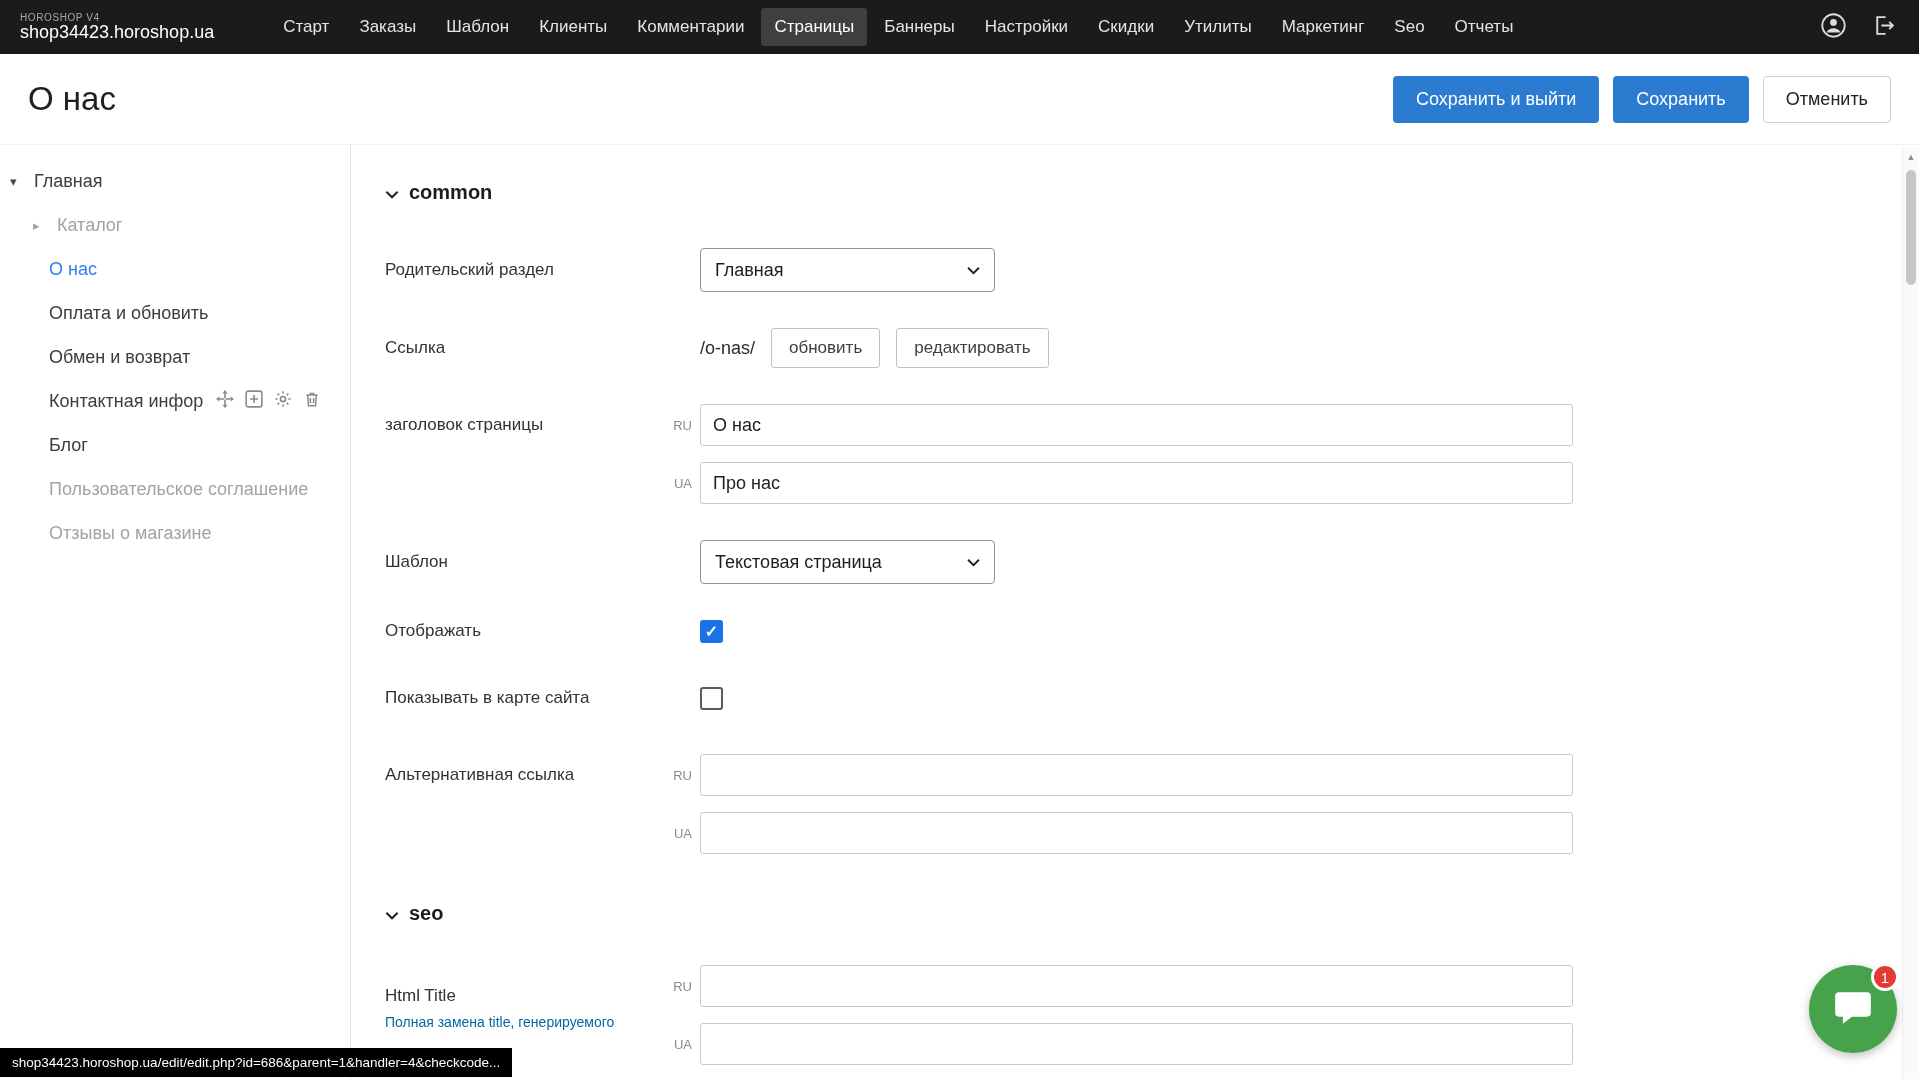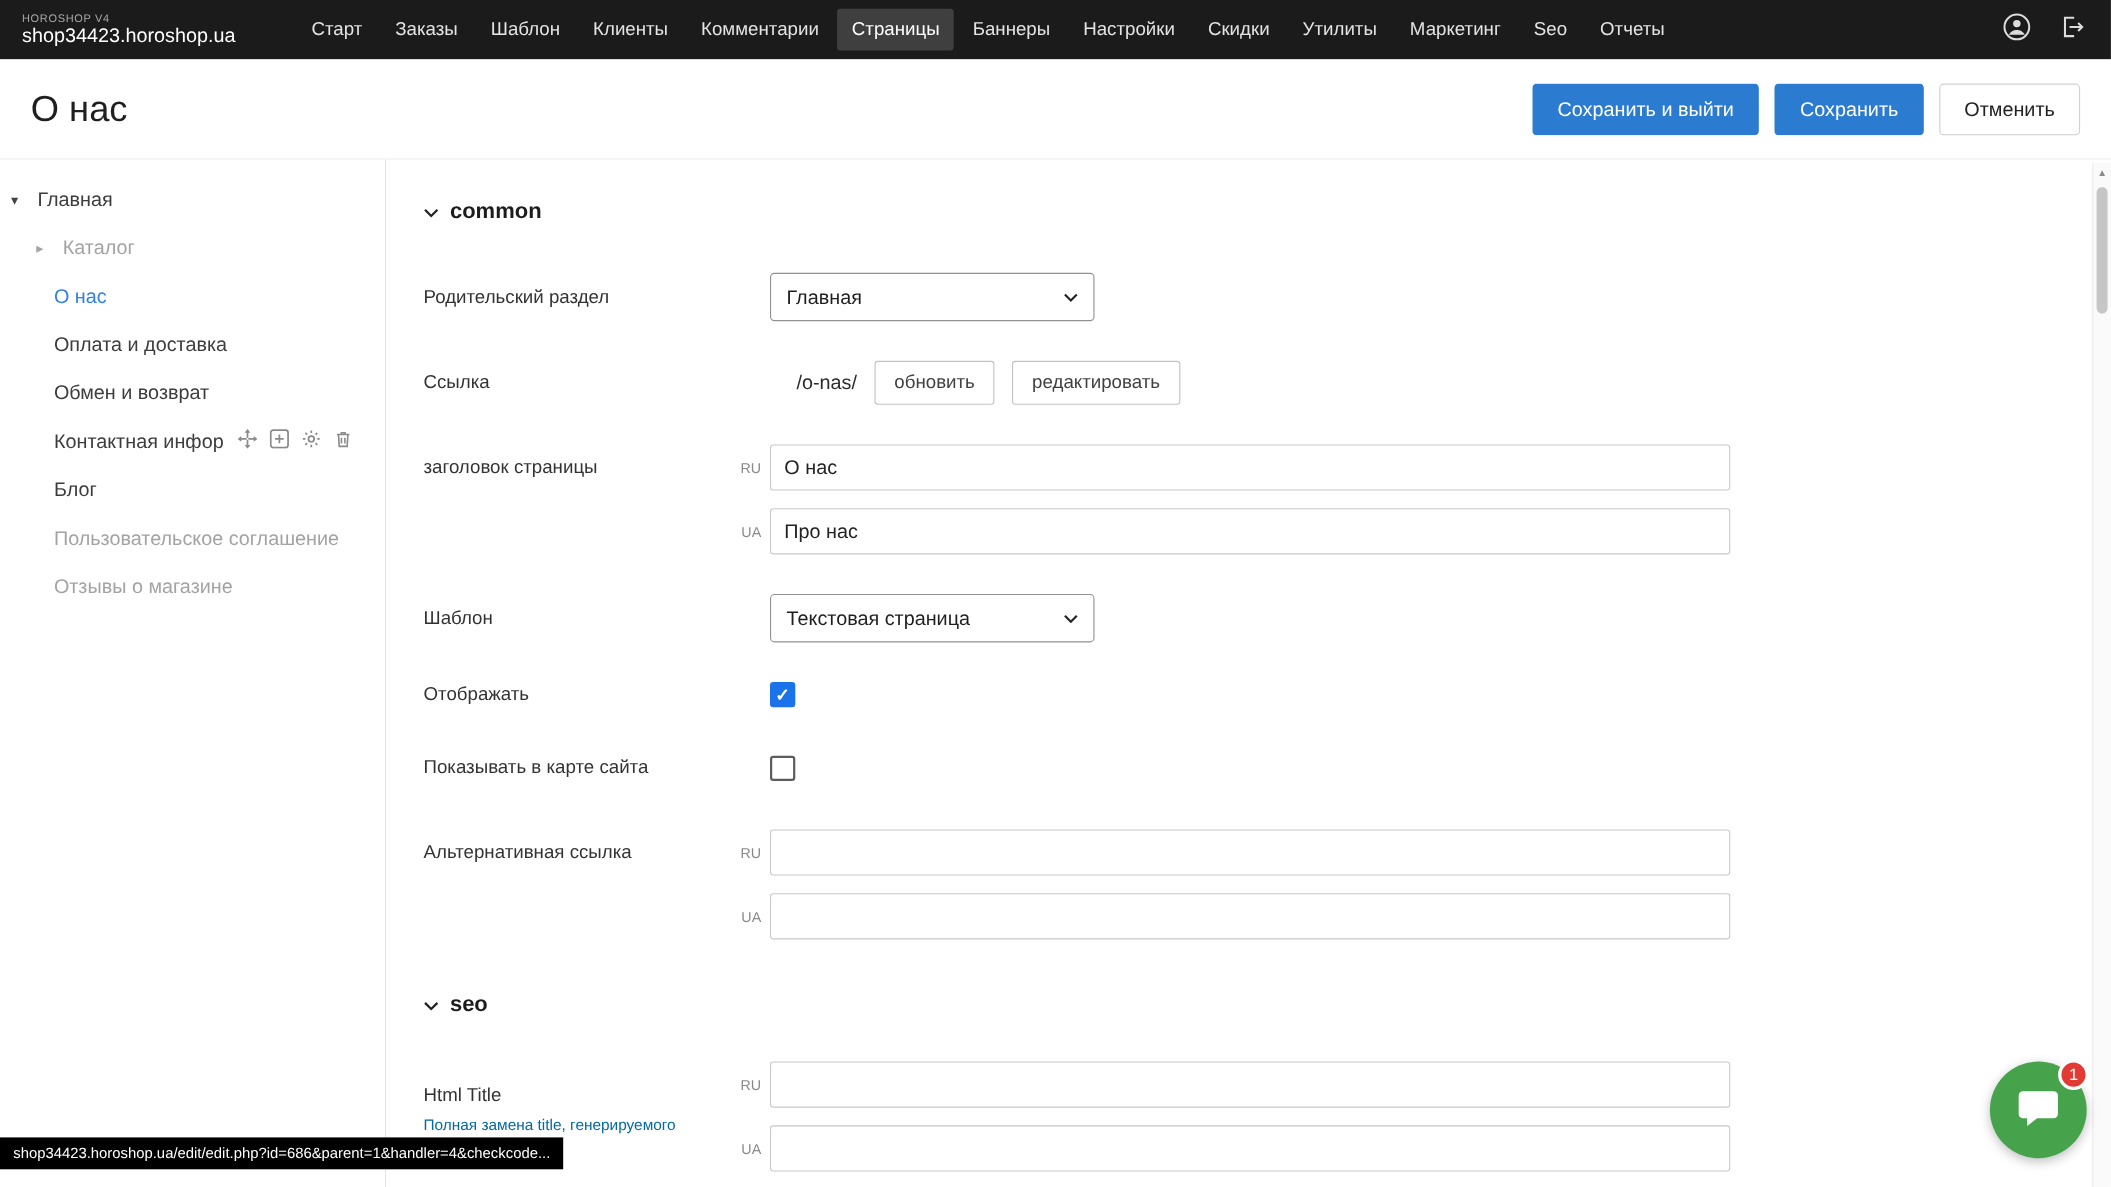--- a/index.html
+++ b/index.html
@@ -67,38 +67,38 @@
   .irow{ display:flex; align-items:center; }
   .tinput{
     width:873px; height:42px; border:1px solid #c9c9c9; border-radius:3px; padding:0 12px;
     font-size:18px; color:#222; font-family:"Liberation Sans",sans-serif; background:#fff;
   }
   .select{
     width:295px; height:44px; border:1px solid #919191; border-radius:4px; background:#fff;
     display:flex; align-items:center; padding:0 14px; font-size:18px; color:#1e1e1e; cursor:pointer;
   }
   .select .sel-chev{ margin-left:auto; display:flex; }
-  .link-val{ font-size:18px; color:#2b2b2b; margin-right:16px;margin-left:24px; }
+  .link-val{ font-size:18px; color:#2b2b2b; margin-right:16px; }
   .small-btn{
     background:#fff; border:1px solid #c2c2c2; border-radius:3px; padding:9px 17px; font-size:17px;
     color:#404040; cursor:pointer; margin-right:16px; font-family:"Liberation Sans",sans-serif;
   }
   .checkbox{ width:23px; height:23px; border-radius:3px; cursor:pointer; display:flex; align-items:center; justify-content:center; }
   .checkbox.checked{ background:var(--checkbox-blue,#1a73e8); color:#fff; font-size:16px; font-weight:bold; }
   .checkbox.unchecked{ background:#fff; border:2px solid #5c5c5c; }
   .hint{ font-size:14px; color:#0369a1; margin-top:6px; line-height:1.3; }
 
   
   .scrollbar{ position:absolute; top:148px; right:0; bottom:0; width:17px; background:#fafafa; border-left:1px solid #ececec; }
   .scrollbar .arrow{ display:block; text-align:center; font-size:9px; color:#8a8a8a; padding-top:4px; cursor:pointer; }
   .scrollbar .thumb{ position:absolute; top:22px; left:3px; width:10px; height:115px; background:#c6c6c6; border-radius:6px; cursor:pointer; }
 
   
   .status-tip{
-    position:absolute; left:0; bottom:16px; background:#000; color:#fff; font-size:13.5px;
+    position:absolute; left:0; bottom:2px; background:#000; color:#fff; font-size:13.5px;
     padding:7px 12px; white-space:nowrap; z-index:50;
   }
 
   
   .chat-fab{
     position:absolute; right:22px; bottom:26px; width:88px; height:88px; border-radius:50%;
     background:var(--chat-green,#46a34b); display:flex; align-items:center; justify-content:center;
     cursor:pointer; z-index:40; box-shadow:0 3px 10px rgba(0,0,0,.25);
   }
   .chat-badge{
@@ -169,21 +169,21 @@
     </div>
     <div class="tree-children">
       <div class="tree-row muted" style="padding-left:33px;">
         <span class="caret">▸</span>
         <span>Каталог</span>
       </div>
       <div class="tree-row selected">
         <span>О нас</span>
       </div>
       <div class="tree-row">
-        <span>Оплата и доставка</span>
+        <span>Оплата и обновить</span>
       </div>
       <div class="tree-row">
         <span>Обмен и возврат</span>
       </div>
       <div class="tree-row">
         <span>Контактная инфор</span>
         <span class="row-icons">
           <span class="icon-btn">
             <span>
               <svg width="18" height="18" viewBox="0 0 16 16" fill="#8a8a8a">

